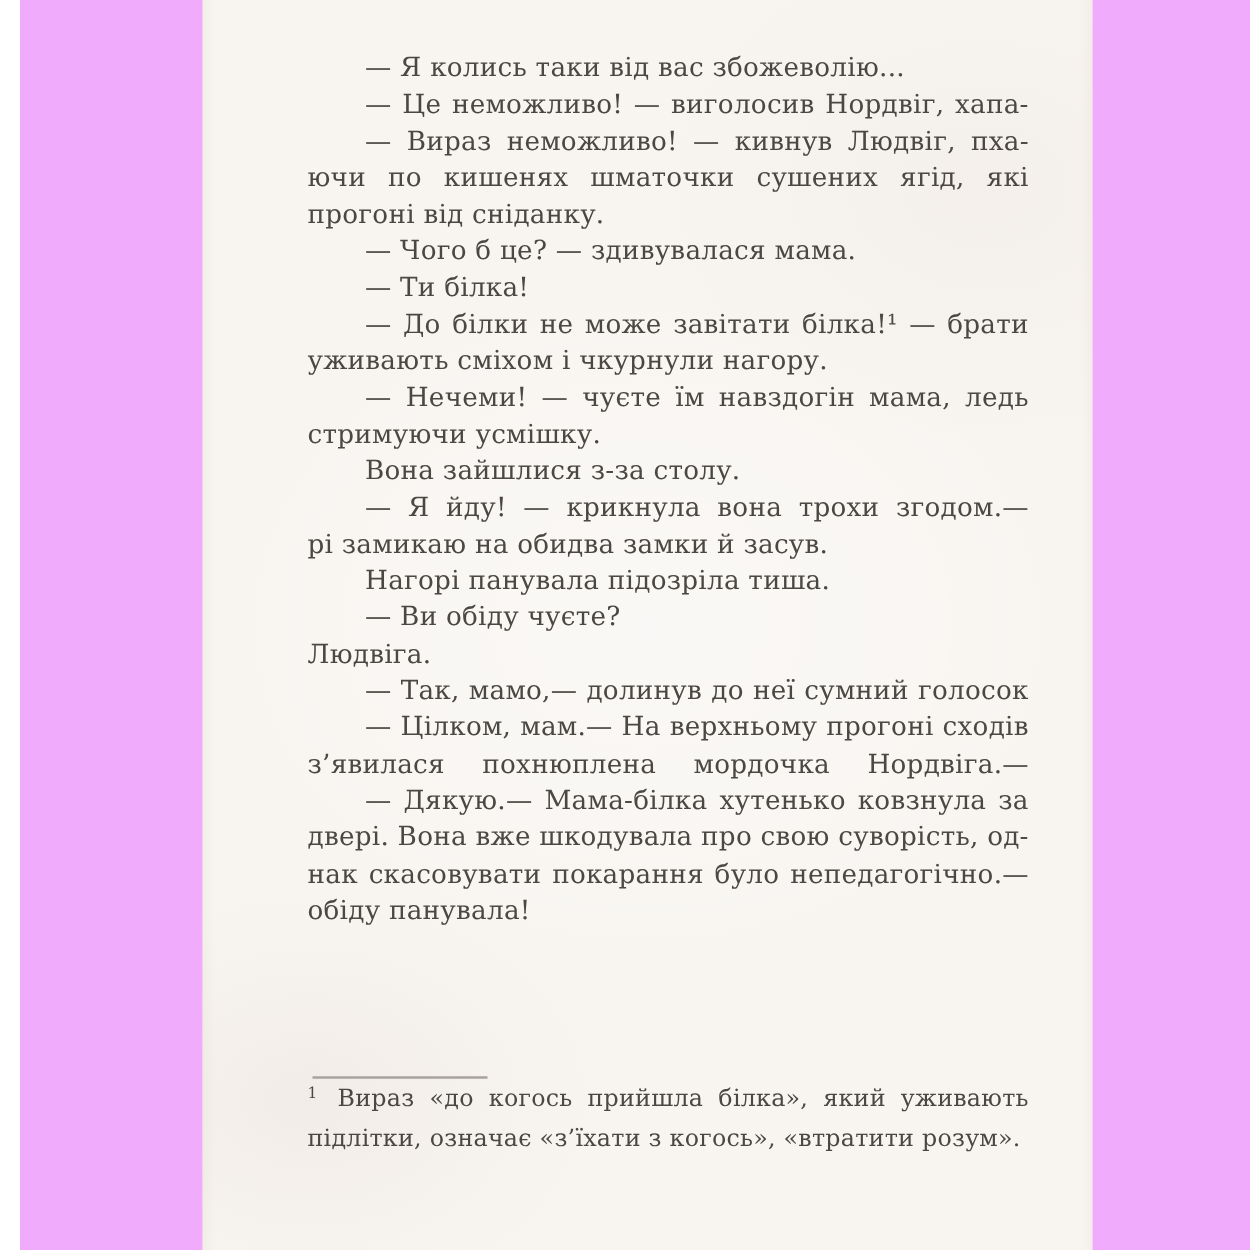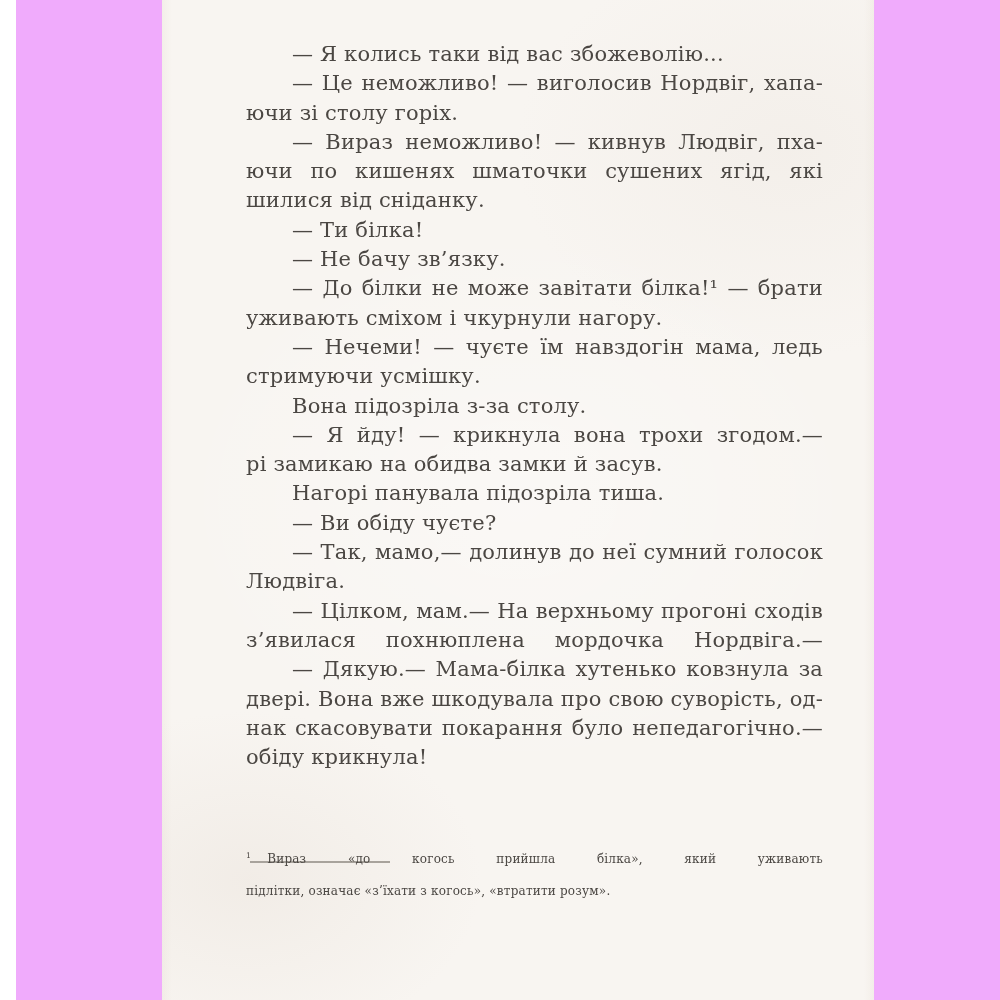--- a/index.html
+++ b/index.html
@@ -56,23 +56,23 @@
     position: absolute;
     left: 88px;
     top: 861px;
     width: 140px;
     height: 0;
     border-top: 2px solid #a8a39c;
   }
   .footnote {
     position: absolute;
     left: 84px;
-    top: 844px;
+    top: 864px;
     width: 577px;
-    font-size: 12px;
+    font-size: 19px;
     line-height: 31.5px;
     color: #4b4743;
     letter-spacing: 0.2px;
   }
   .fn-line {
     text-align: justify;
     text-align-last: justify;
     overflow: hidden;
     height: 31.5px;
   }
@@ -88,67 +88,66 @@
 <body>
 
 <div class="canvas">
   <div class="paper">
     <div class="body-text">
         <div class="para">
           <div class="line first last">— Я колись таки від вас збожеволію...</div>
         </div>
         <div class="para">
           <div class="line first">— Це неможливо! — виголосив Нордвіг, хапа-</div>
-          <div class="line last">ючи зі столу горіх.</div>
         </div>
         <div class="para">
           <div class="line first">— Вираз неможливо! — кивнув Людвіг, пха-</div>
           <div class="line">ючи по кишенях шматочки сушених ягід, які зали-</div>
-          <div class="line last">шилися від сніданку.</div>
+          <div class="line last">прогоні від сніданку.</div>
+        </div>
+        <div class="para">
+          <div class="line first last">— Чого б це? — здивувалася мама.</div>
         </div>
         <div class="para">
           <div class="line first last">— Ти білка!</div>
-        </div>
-        <div class="para">
-          <div class="line first last">— Не бачу зв’язку.</div>
         </div>
         <div class="para">
           <div class="line first">— До білки не може завітати білка!¹ — брати</div>
           <div class="line last">уживають сміхом і чкурнули нагору.</div>
         </div>
         <div class="para">
           <div class="line first">— Нечеми! — чуєте їм навздогін мама, ледь</div>
           <div class="line last">стримуючи усмішку.</div>
         </div>
         <div class="para">
-          <div class="line first last">Вона підозріла з-за столу.</div>
+          <div class="line first last">Вона зайшлися з-за столу.</div>
         </div>
         <div class="para">
           <div class="line first">— Я йду! — крикнула вона трохи згодом.— Две-</div>
           <div class="line last">рі замикаю на обидва замки й засув.</div>
         </div>
         <div class="para">
           <div class="line first last">Нагорі панувала підозріла тиша.</div>
         </div>
         <div class="para">
           <div class="line first last">— Ви обіду чуєте?</div>
         </div>
         <div class="para">
+          <div class="line last">Людвіга.</div>
           <div class="line first">— Так, мамо,— долинув до неї сумний голосок</div>
-          <div class="line last">Людвіга.</div>
         </div>
         <div class="para">
           <div class="line first">— Цілком, мам.— На верхньому прогоні сходів</div>
           <div class="line">з’явилася похнюплена мордочка Нордвіга.— Гарного</div>
         </div>
         <div class="para">
           <div class="line first">— Дякую.— Мама-білка хутенько ковзнула за</div>
           <div class="line">двері. Вона вже шкодувала про свою суворість, од-</div>
           <div class="line">нак скасовувати покарання було непедагогічно.— До</div>
-          <div class="line last">обіду крикнула!</div>
+          <div class="line last">обіду панувала!</div>
         </div>
       </div>
     <div class="footnote-sep"></div>
     <div class="footnote">
         <div class="fn-line"><span class="fn-marker">1</span><span>Вираз «до когось прийшла білка», який уживають</span></div>
         <div class="fn-line last">підлітки, означає «з’їхати з когось», «втратити розум».</div>
       </div>
   </div>
 </div>
 

